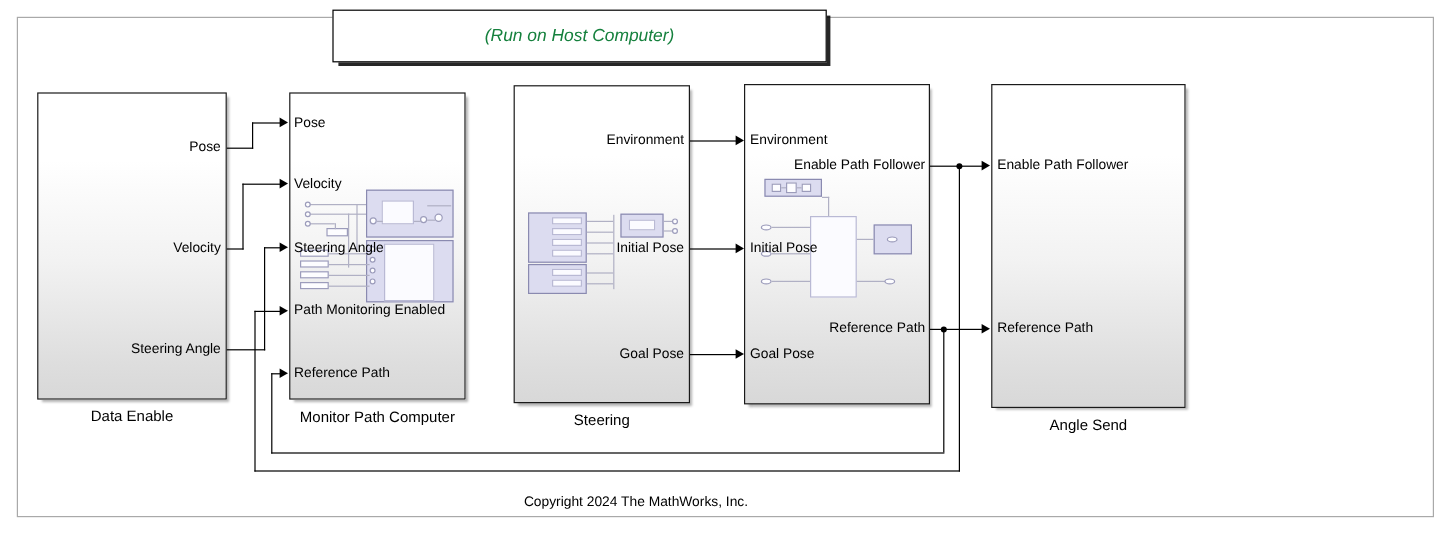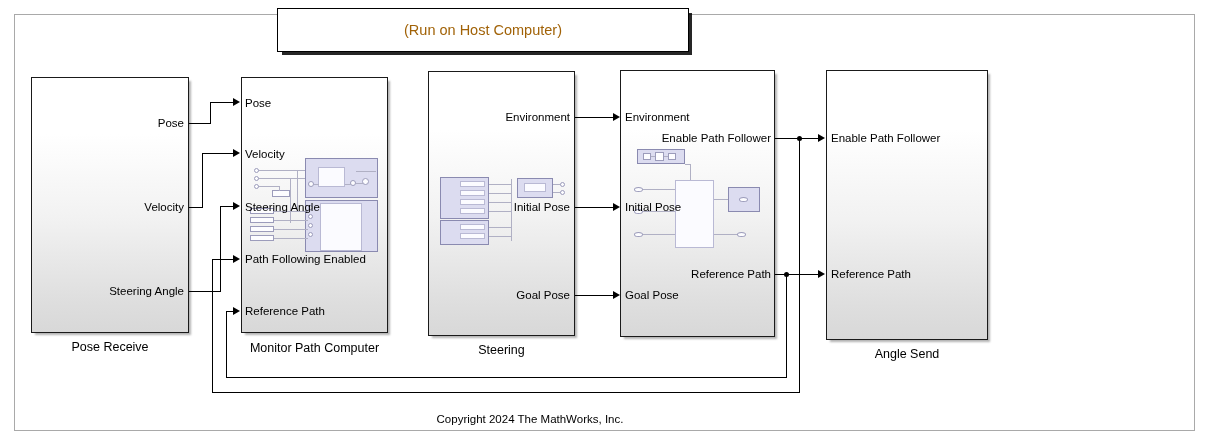--- a/index.html
+++ b/index.html
@@ -92,21 +92,22 @@
     justify-content: center;
   }
   #title-line1 {
     font-size: 14.5px;
     color: #000000;
     line-height: 18px;
     white-space: nowrap;
   }
   #title-line2 {
     font-size: 14.5px;
-    color: #a16207;
+    font-style: italic;
+    color: #15803d;
     line-height: 18px;
     white-space: nowrap;
   }
 
   #copyright {
     position: absolute;
     font-size: 11.5px;
     color: #000000;
     white-space: nowrap;
     text-align: center;
@@ -155,21 +156,21 @@
 
 <div id="canvas">
 
   <div id="model-frame"></div>
 
   <div id="title-box" style="left:277px; top:8px; width:412px; height:44px;">
     <div id="title-line2">(Run on Host Computer)</div>
   </div>
 
   <div class="sl-block" style="left:31px; top:77px; width:158px; height:256px;"></div>
-  <div class="sl-block-name" style="left:31px; top:340px; width:158px;">Pose Receive</div>
+  <div class="sl-block-name" style="left:31px; top:340px; width:158px;">Data Enable</div>
 
   <div class="port-label out" style="left:69px; top:117px; width:115px;">Pose</div>
   <div class="port-label out" style="left:69px; top:201px; width:115px;">Velocity</div>
   <div class="port-label out" style="left:69px; top:285px; width:115px;">Steering Angle</div>
 
   <div class="sl-block" style="left:241px; top:77px; width:147px; height:256px;"></div>
   <div class="sl-block-name" style="left:231px; top:341px; width:167px;">Monitor Path Computer</div>
 
   <div class="thumb" style="left:252px; top:157px; width:126px; height:96px;">
     <div class="tb-panel" style="left:53px; top:1px; width:73px; height:40px;"></div>
@@ -205,21 +206,21 @@
     <div class="tb-sq" style="left:-2px; top:78px; width:24px; height:6px;"></div>
     <div class="tb-line" style="left:22px; top:54px; width:34px;"></div>
     <div class="tb-line" style="left:22px; top:63px; width:34px;"></div>
     <div class="tb-line" style="left:22px; top:72px; width:34px;"></div>
     <div class="tb-line" style="left:22px; top:81px; width:34px;"></div>
   </div>
 
   <div class="port-label in" style="left:245px; top:97px;">Pose</div>
   <div class="port-label in" style="left:245px; top:148px;">Velocity</div>
   <div class="port-label in" style="left:245px; top:201px;">Steering Angle</div>
-  <div class="port-label in" style="left:245px; top:253px;">Path Following Enabled</div>
+  <div class="port-label in" style="left:245px; top:253px;">Path Monitoring Enabled</div>
   <div class="port-label in" style="left:245px; top:305px;">Reference Path</div>
 
   <div class="sl-block" style="left:428px; top:71px; width:147px; height:265px;"></div>
   <div class="sl-block-name" style="left:428px; top:343px; width:147px;">Steering</div>
 
   <div class="thumb" style="left:438px; top:173px; width:130px; height:76px;">
     <div class="tb-panel" style="left:2px; top:4px; width:49px; height:42px;"></div>
     <div class="tb-white" style="left:22px; top:8px; width:25px; height:6px;"></div>
     <div class="tb-white" style="left:22px; top:17px; width:25px; height:6px;"></div>
     <div class="tb-white" style="left:22px; top:26px; width:25px; height:6px;"></div>

